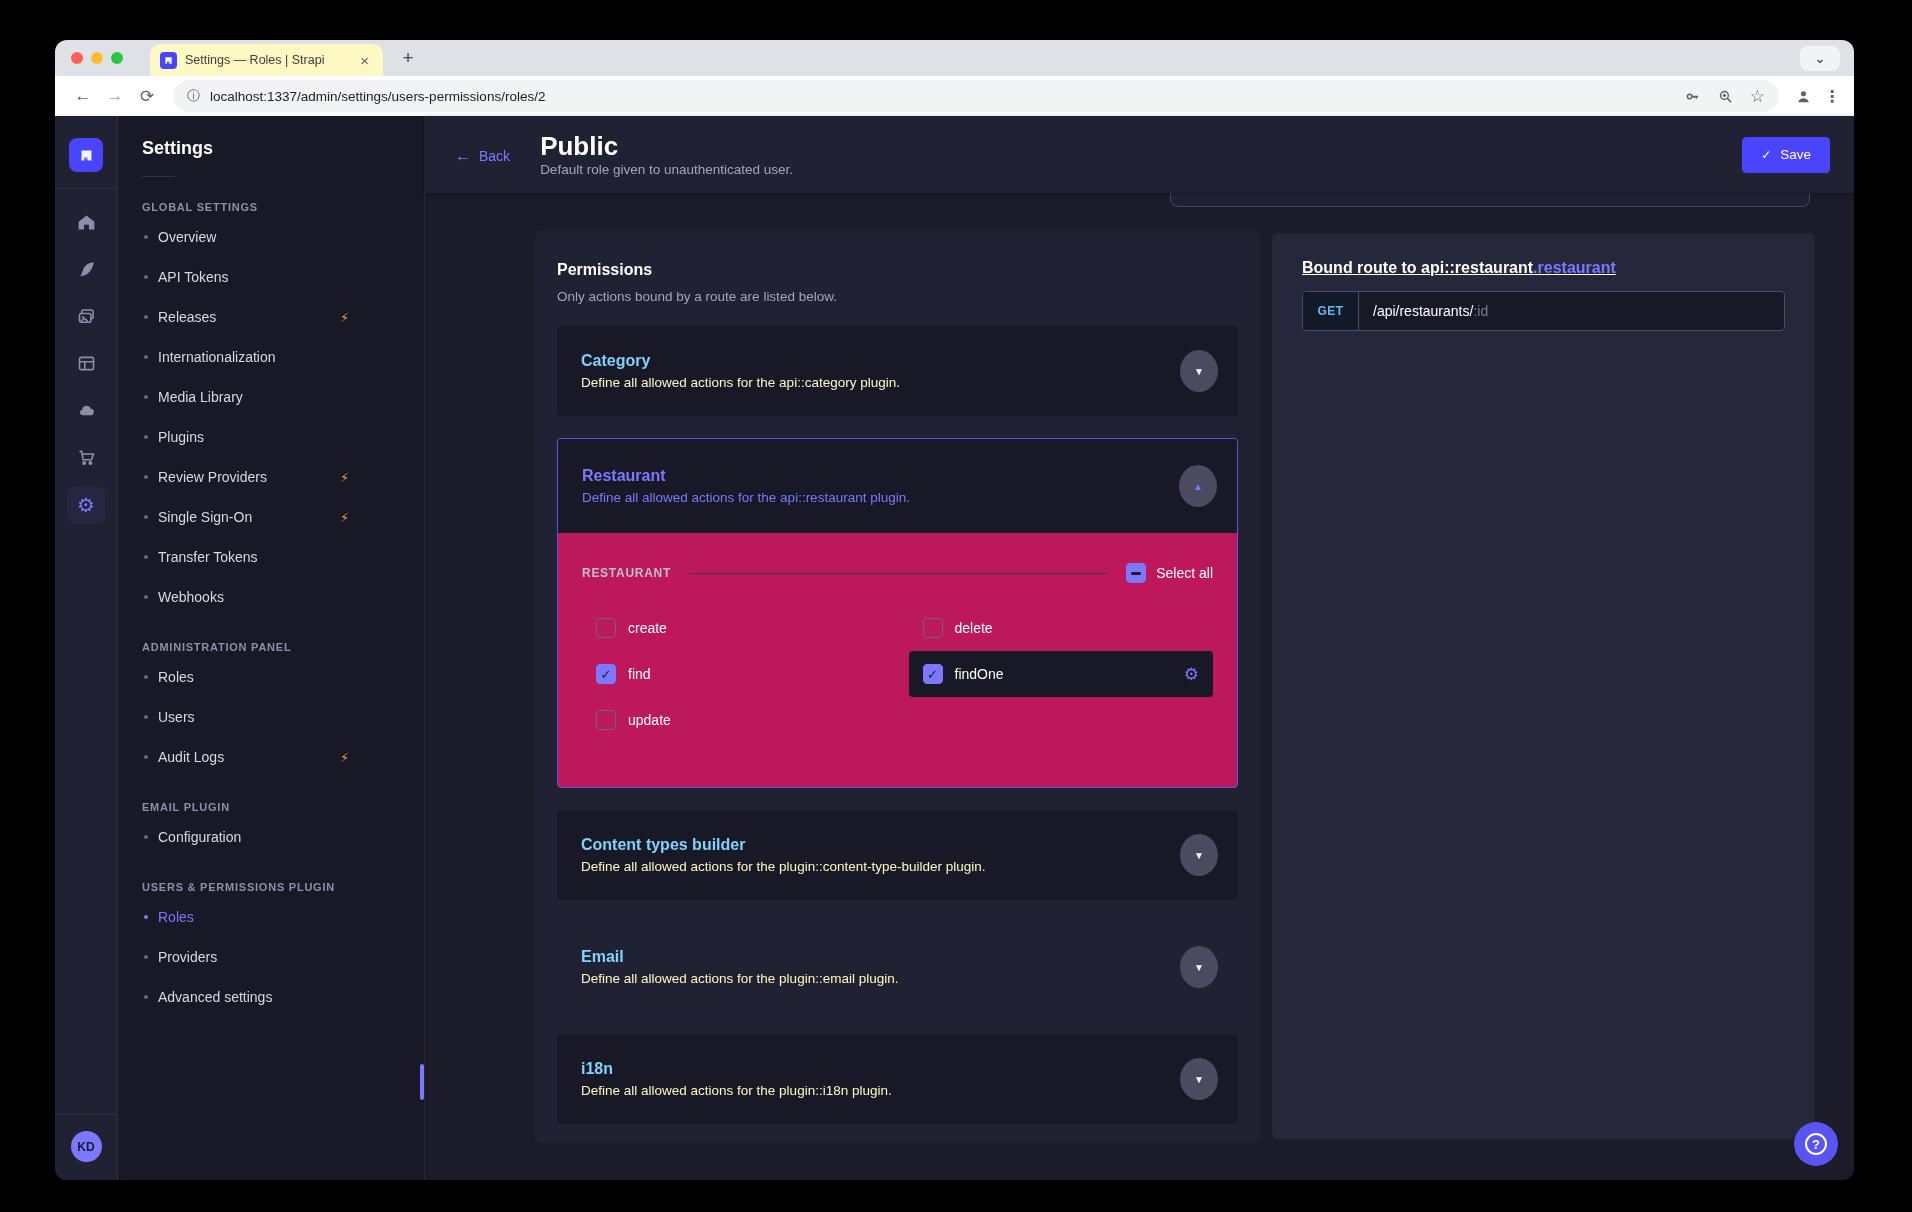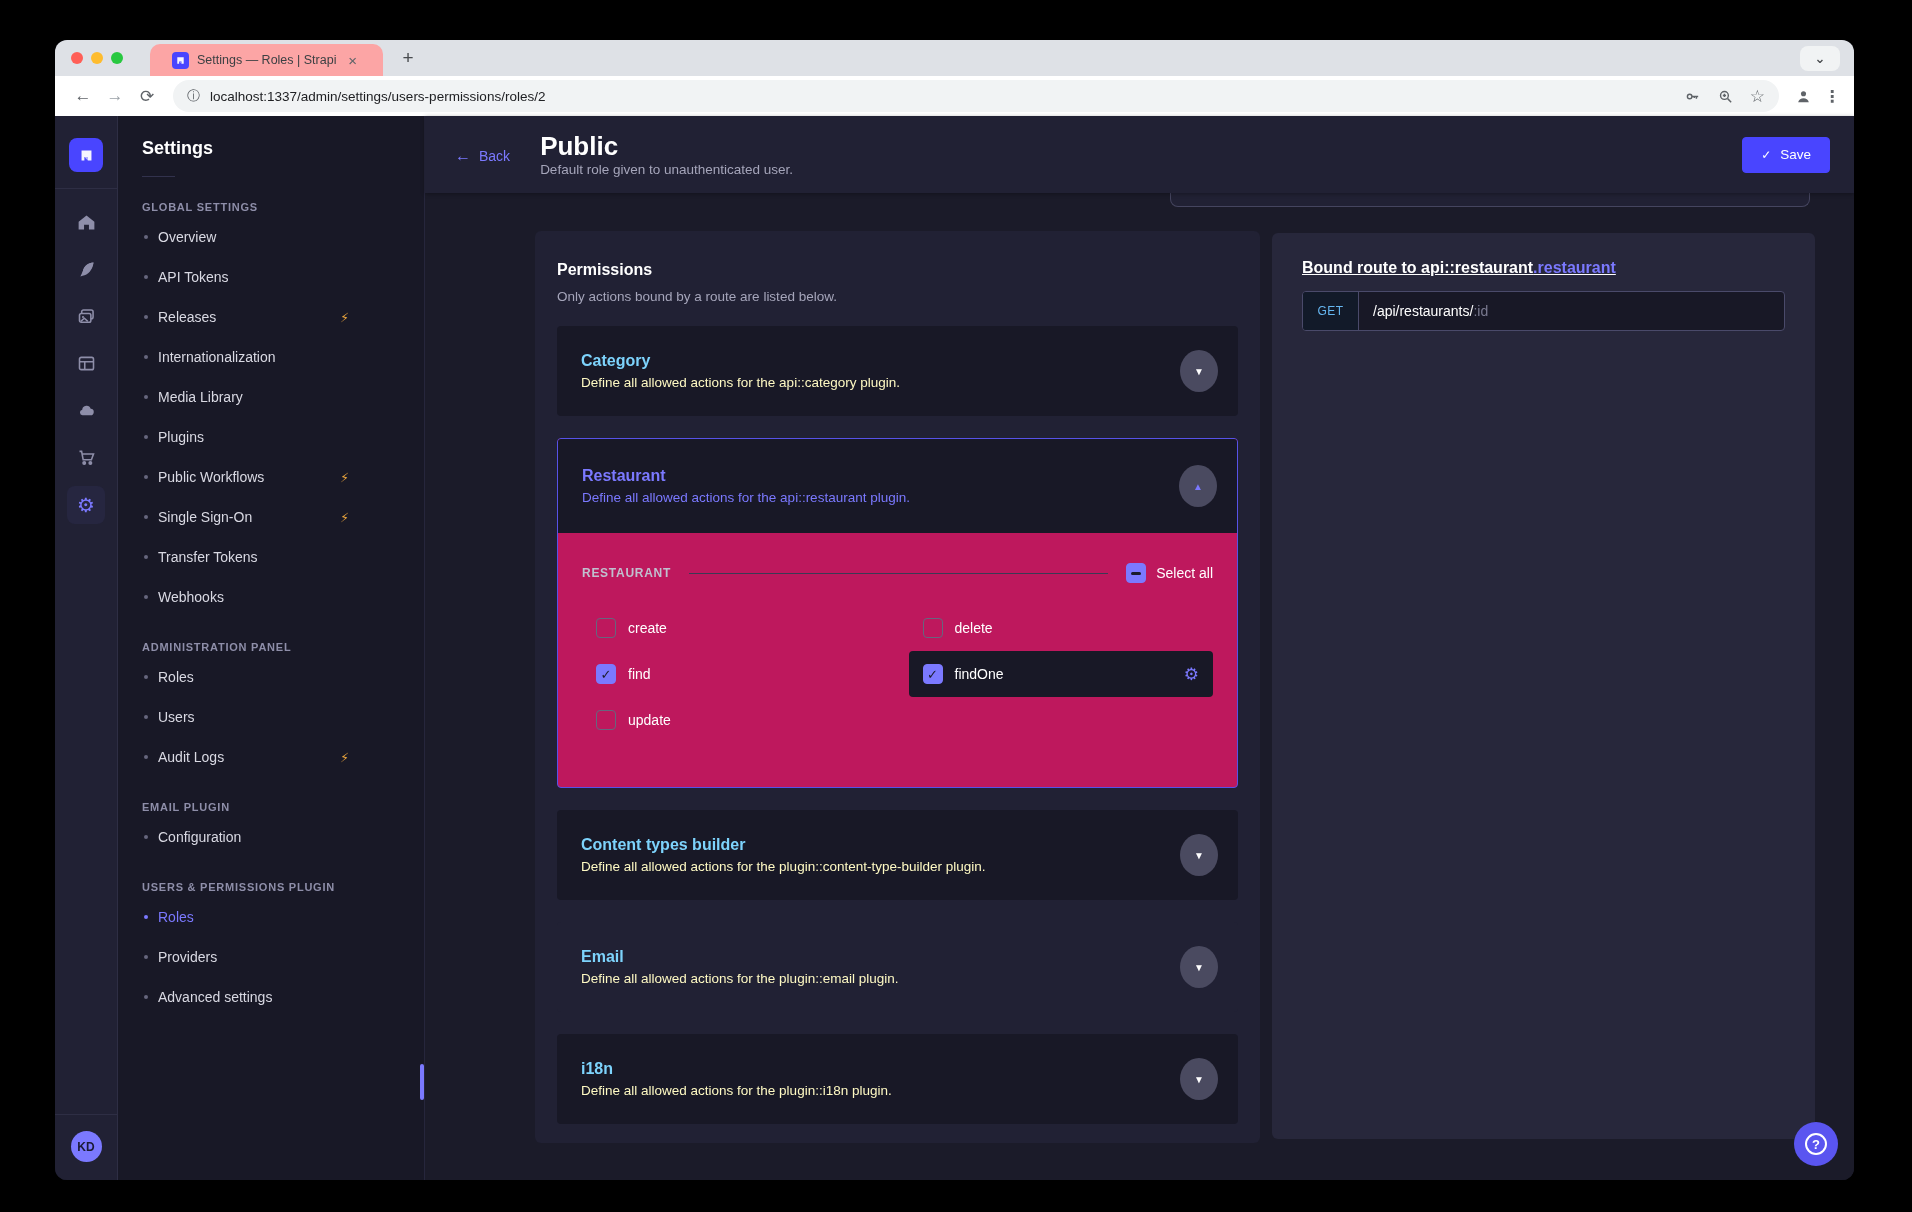--- a/index.html
+++ b/index.html
@@ -6,21 +6,21 @@
   html,body { background:#000; }
   body { font-family:"Liberation Sans","DejaVu Sans",sans-serif; }
   .canvas { position:relative; width:1912px; height:1212px; background:#000; overflow:hidden; }
   .window { position:absolute; left:55px; top:40px; width:1799px; height:1140px; border-radius:12px; overflow:hidden; background:#181826; display:flex; flex-direction:column; }
 
   
   .tabstrip { height:36px; background:#dee1e6; position:relative; flex:none; }
   .traffic { position:absolute; left:16px; top:12px; display:flex; gap:8px; }
   .traffic span { width:12px; height:12px; border-radius:50%; display:block; }
   .t-close{ background:#ff5f57; } .t-min{ background:#febc2e; } .t-max{ background:#28c840; }
-  .tab { position:absolute; left:95px; bottom:0; width:233px; height:32px; background:#fca5a5; border-radius:10px 10px 0 0; display:flex; align-items:center; padding:0 22px; gap:8px; }
+  .tab { position:absolute; left:95px; bottom:0; width:233px; height:32px; background:#fef9c3; border-radius:10px 10px 0 0; display:flex; align-items:center; padding:0 10px; gap:8px; }
   .favicon { width:17px; height:17px; border-radius:4px; background:#4945ff; flex:none; display:flex; align-items:center; justify-content:center; }
   .tab-title { font-size:12.5px; color:#3c4043; white-space:nowrap; overflow:hidden; flex:1; }
   .tab-close { color:#5f6368; font-size:15px; line-height:1; padding:2px 4px; border-radius:4px; }
   .newtab-btn { position:absolute; left:340px; bottom:5px; width:26px; height:26px; color:#484b4f; font-size:19px; display:flex; align-items:center; justify-content:center; border-radius:50%; }
   .tabsearch-btn { position:absolute; right:14px; top:6px; width:40px; height:25px; background:#f1f3f4; border-radius:8px; color:#44474a; display:flex; align-items:center; justify-content:center; font-size:13px; font-weight:700; }
   .toolbar { height:40px; background:#ffffff; flex:none; display:flex; align-items:center; padding:0 14px; gap:4px; }
   .nav-btn { width:28px; height:28px; display:flex; align-items:center; justify-content:center; font-size:17px; color:#5f6368; border-radius:50%; flex:none; }
   .nav-btn.fwd { color:#9aa0a6; }
   .omnibox { flex:1; height:32px; background:#f1f3f4; border-radius:16px; margin:0 8px; display:flex; align-items:center; padding:0 14px; gap:10px; min-width:0; }
   .omni-info { color:#5f6368; font-size:13px; flex:none; }
@@ -104,21 +104,21 @@
   .action-grid { display:grid; grid-template-columns:1fr 1fr; column-gap:22px; margin-top:22px; }
   .action-cell { height:46px; display:flex; align-items:center; gap:12px; padding:0 14px; color:#fff; font-size:14px; border-radius:4px; }
   .action-cell.active { background:#181826; }
   .cog-btn { margin-left:auto; color:#7b79ff; font-size:17px; line-height:1; }
 
   
   .route-panel { position:absolute; left:847px; top:40px; width:543px; height:906px; background:#27273b; border-radius:6px; padding:26px 30px; }
   .route-title { font-size:16px; font-weight:700; color:#fff;text-decoration:underline; }
   .route-title .suffix { color:#7b79ff; }
   .route-box { margin-top:14px; height:40px; border:1px solid #4a4a6a; border-radius:4px; background:#181826; display:flex; align-items:stretch; overflow:hidden; }
-  .method-badge { width:56px; flex:none; background:#121a29; border-right:1px solid #4a4a6a; display:flex; align-items:center; justify-content:center; color:#66b7f1; font-size:12px; font-weight:400; letter-spacing:.04em; }
+  .method-badge { width:56px; flex:none; background:#121a29; border-right:1px solid #4a4a6a; display:flex; align-items:center; justify-content:center; color:#66b7f1; font-size:12px; font-weight:700; letter-spacing:.04em; }
   .route-path { display:flex; align-items:center; padding:0 14px; font-size:14px; color:#fff; }
   .route-path .param { color:#7a7a90; }
 
   .help-btn { position:absolute; right:16px; bottom:14px; width:44px; height:44px; border-radius:50%; background:#5a55f0; color:#fff; display:flex; align-items:center; justify-content:center; }
   .help-q { width:22px; height:22px; border:2px solid #fff; border-radius:50%; font-size:13px; font-weight:700; display:flex; align-items:center; justify-content:center; }
 </style>
 </head>
 <body>
 
 <div class="canvas">
@@ -251,21 +251,21 @@
           <div class="nav-item">
               <span>Internationalization</span>
             </div>
           <div class="nav-item">
               <span>Media Library</span>
             </div>
           <div class="nav-item">
               <span>Plugins</span>
             </div>
           <div class="nav-item">
-              <span>Public Workflows</span>
+              <span>Review Providers</span>
               <span class="flash">⚡</span>
             </div>
           <div class="nav-item">
               <span>Single Sign-On</span>
               <span class="flash">⚡</span>
             </div>
           <div class="nav-item">
               <span>Transfer Tokens</span>
             </div>
           <div class="nav-item">

